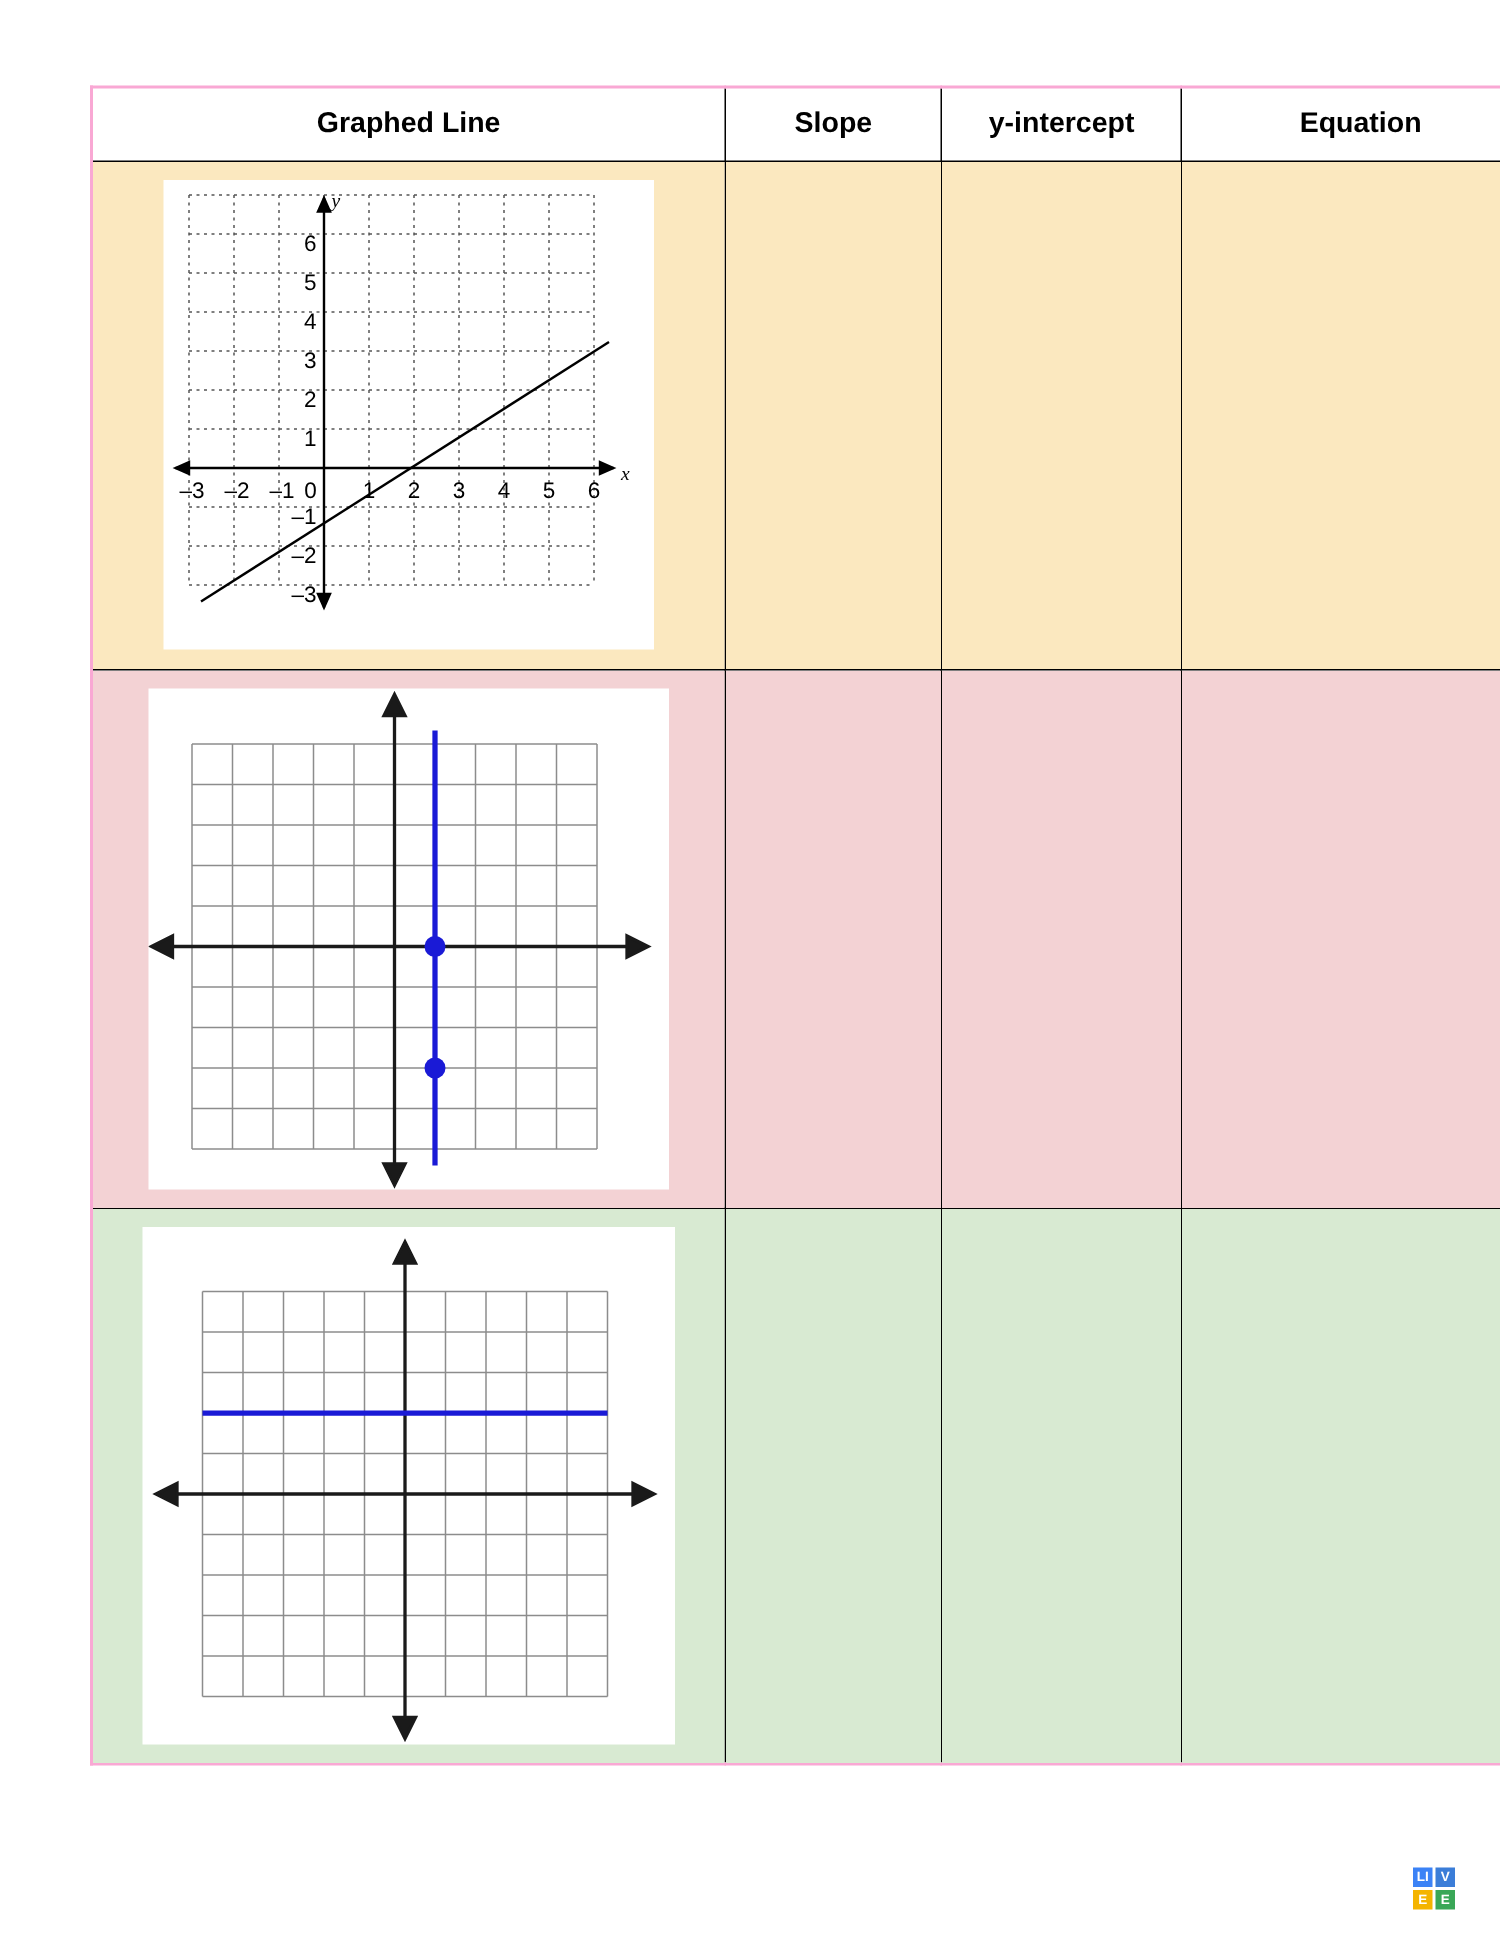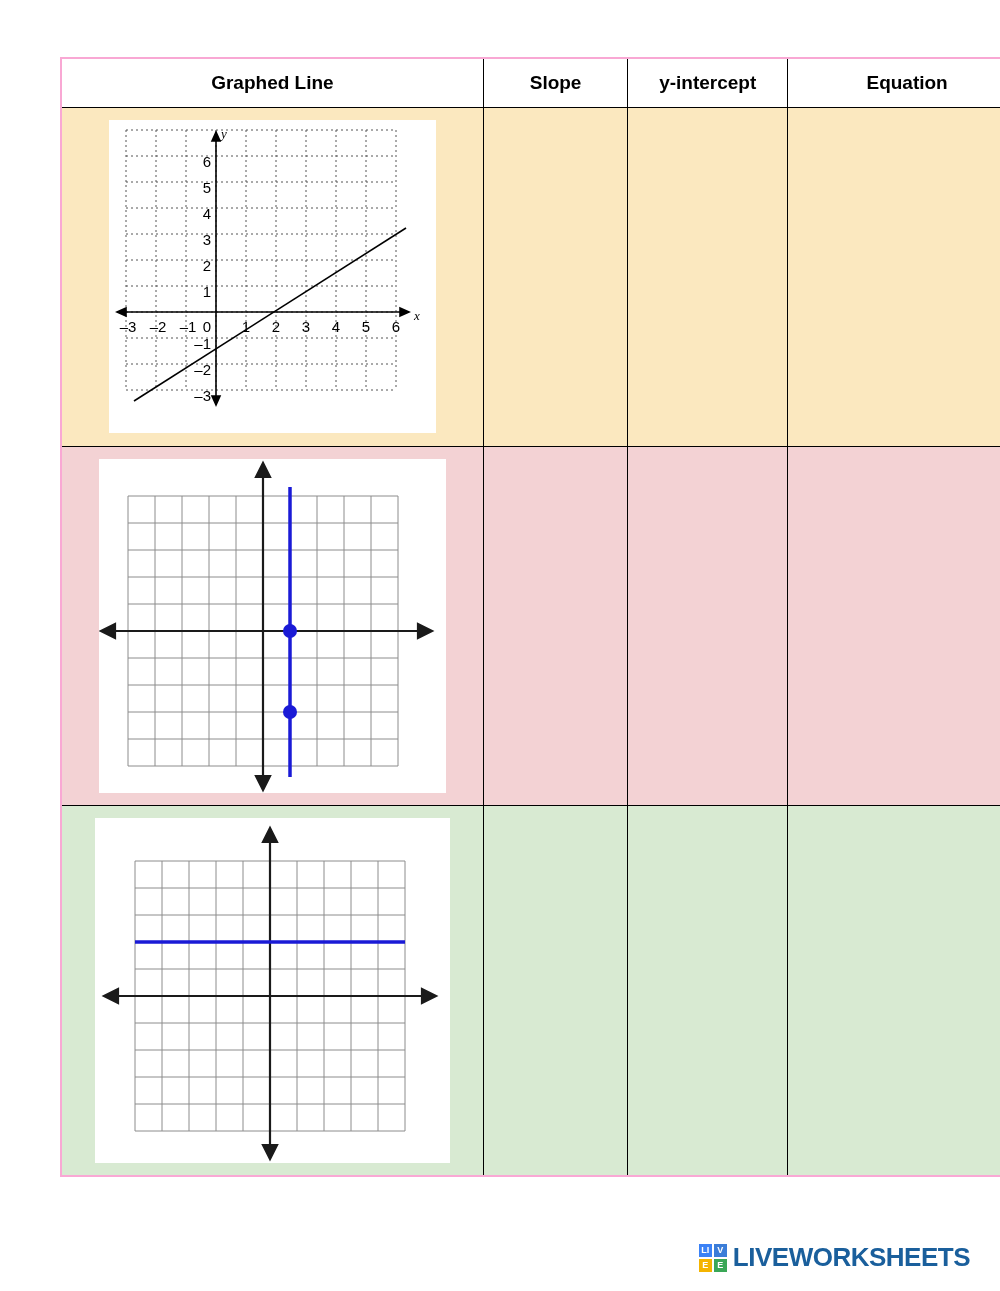--- a/index.html
+++ b/index.html
@@ -337,14 +337,13 @@
   </table>
 </div>
 
 <div class="brand">
   <div class="brand-mark">
     <span class="bm1">LI</span>
     <span class="bm2">V</span>
     <span class="bm3">E</span>
     <span class="bm4">E</span>
   </div>
-  <div class="brand-text">LIVEWORKSHEETS</div>
 </div>
 
 </body></html>

